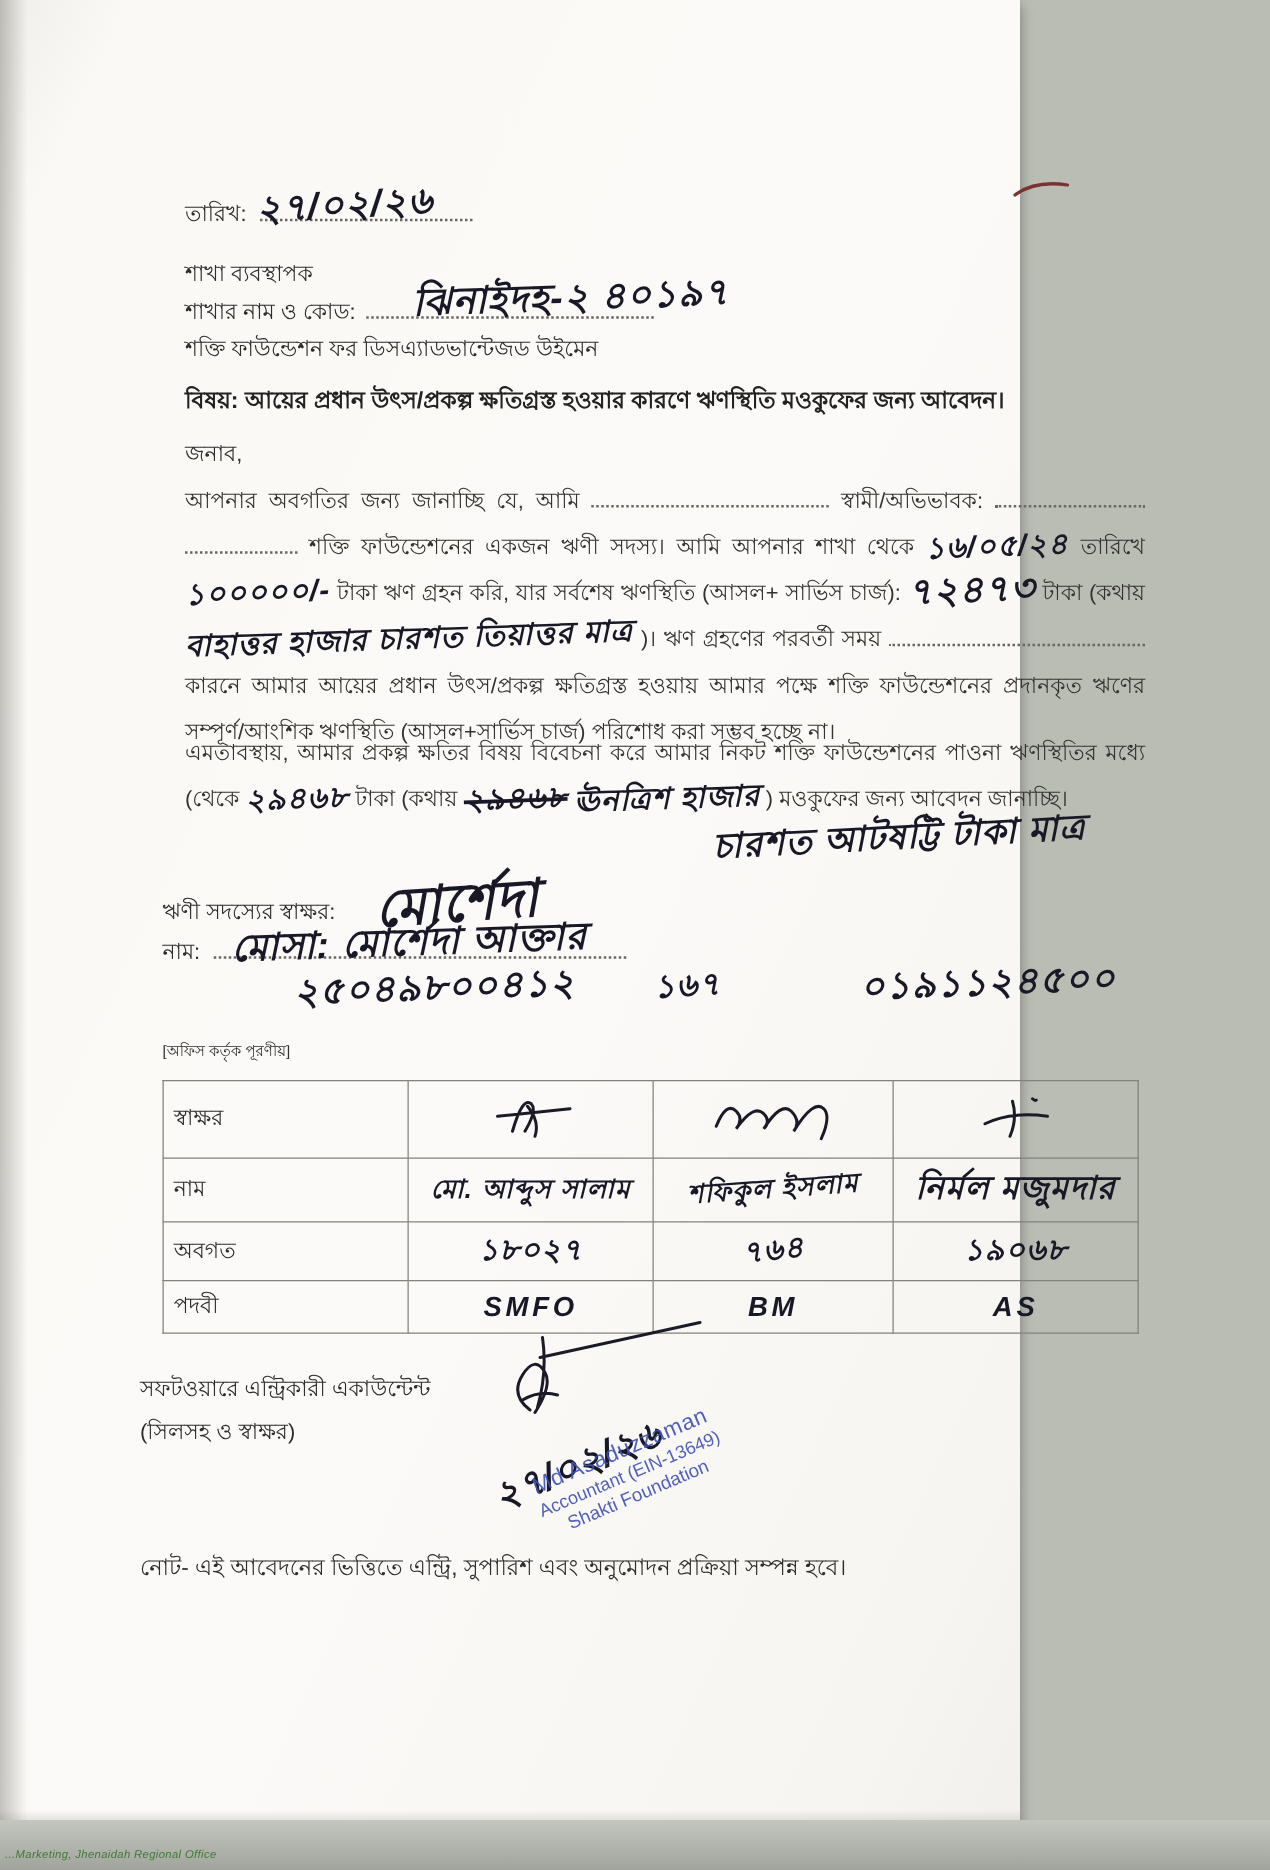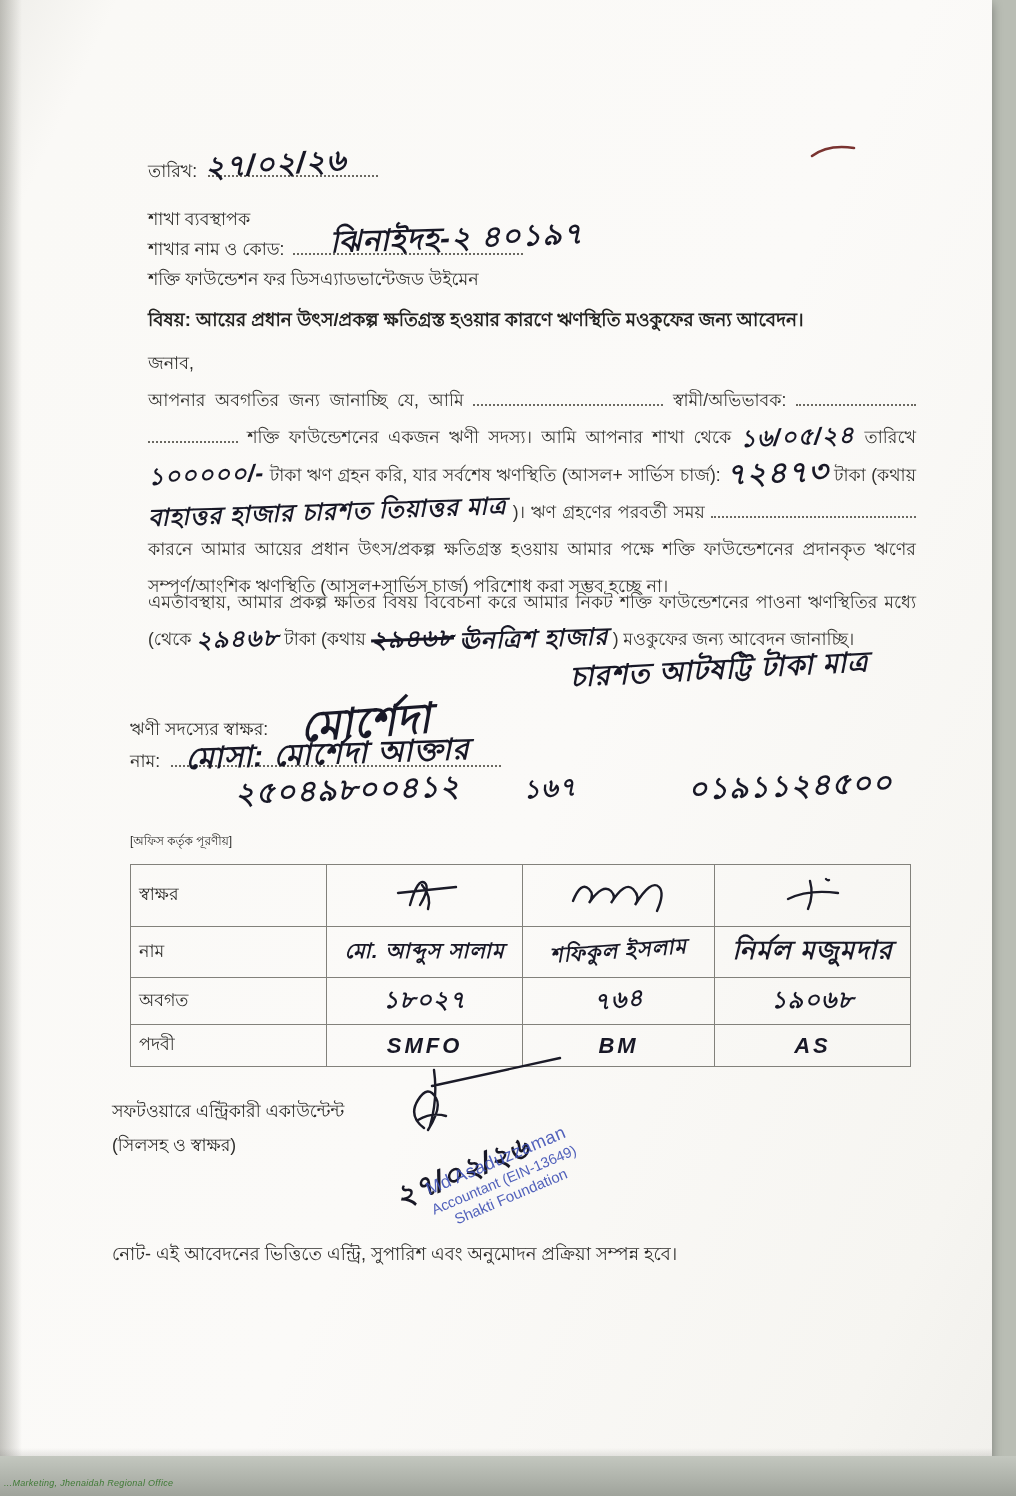--- a/index.html
+++ b/index.html
@@ -6,21 +6,21 @@
   body{
     width:1016px;height:1496px;position:relative;overflow:hidden;
     background:#b9bdb4;
     font-family:"Liberation Sans","DejaVu Sans",sans-serif;
   }
   
   .desk-strip{position:absolute;left:0;top:1456px;width:1016px;height:40px;
     background:linear-gradient(180deg,#c3c7bf 0%,#aeb2aa 60%,#9fa39b 100%);}
   .watermark{position:absolute;left:4px;top:1478px;font-size:9px;letter-spacing:.3px;font-style:italic;}
   
-  .paper{position:absolute;left:0;top:0;width:992px;height:1462px;
+  .paper{position:absolute;left:0;top:0;width:816px;height:1462px;
     background:linear-gradient(115deg,#efeeea 0%,#faf9f6 7%,#fbfaf8 55%,#f6f5f1 90%,#f1f0ec 100%);
     box-shadow:0 4px 10px rgba(0,0,0,.35);}
   .paper::before{content:"";position:absolute;left:0;top:0;width:22px;height:100%;
     background:linear-gradient(90deg,rgba(90,90,80,.35),rgba(90,90,80,0));}
   .paper::after{content:"";position:absolute;left:0;bottom:0;width:100%;height:14px;
     background:linear-gradient(0deg,rgba(60,60,55,.20),rgba(60,60,55,0));}
   .sect{position:absolute;}
   
   .pr{color:#2e2d2b;font-size:17.5px;}
   .subject{font-weight:bold;font-size:18.5px;color:#232220;}

